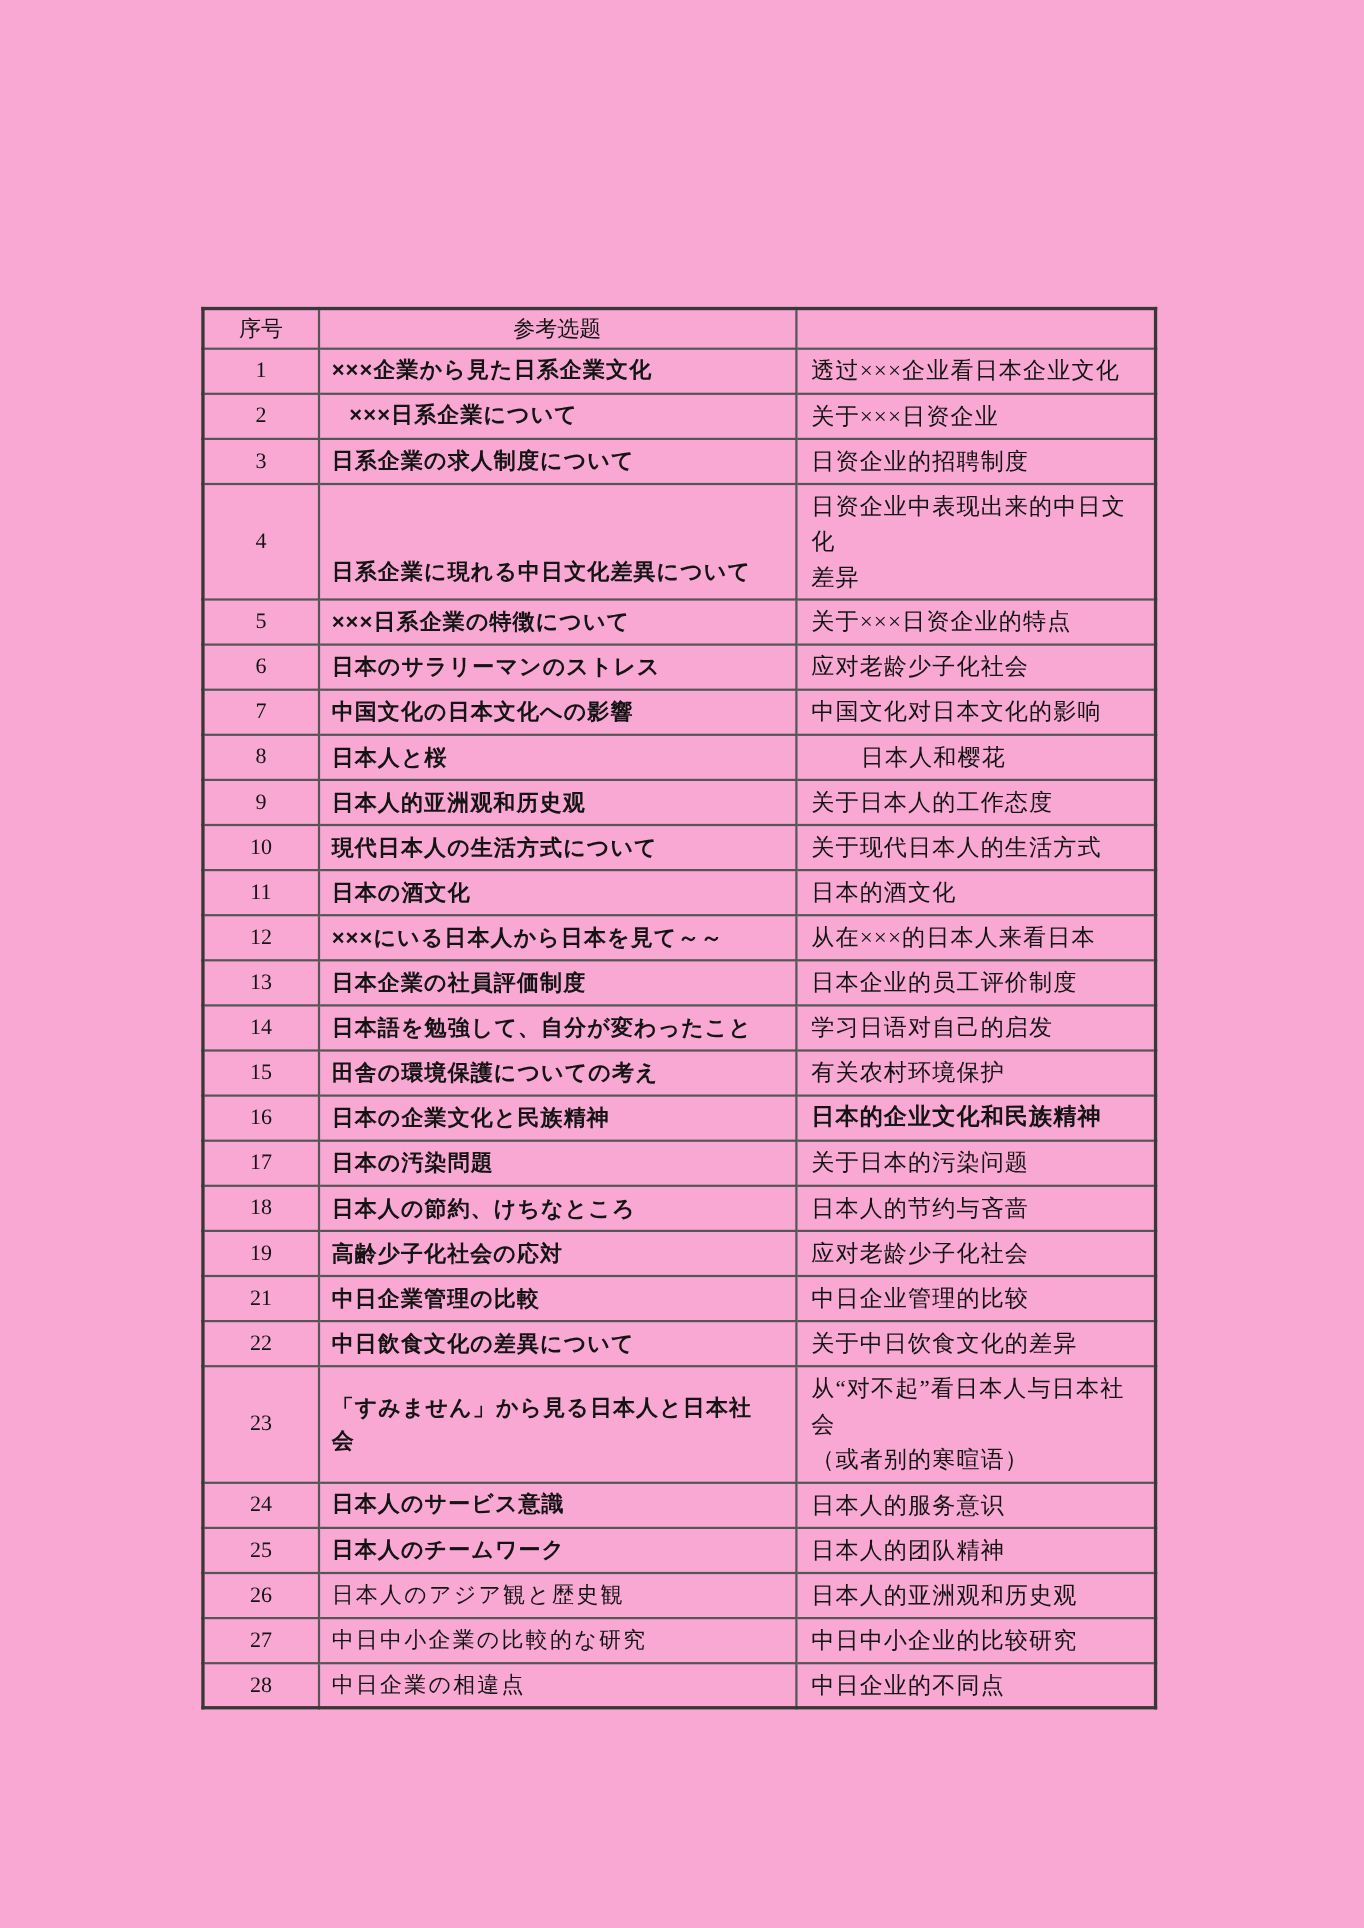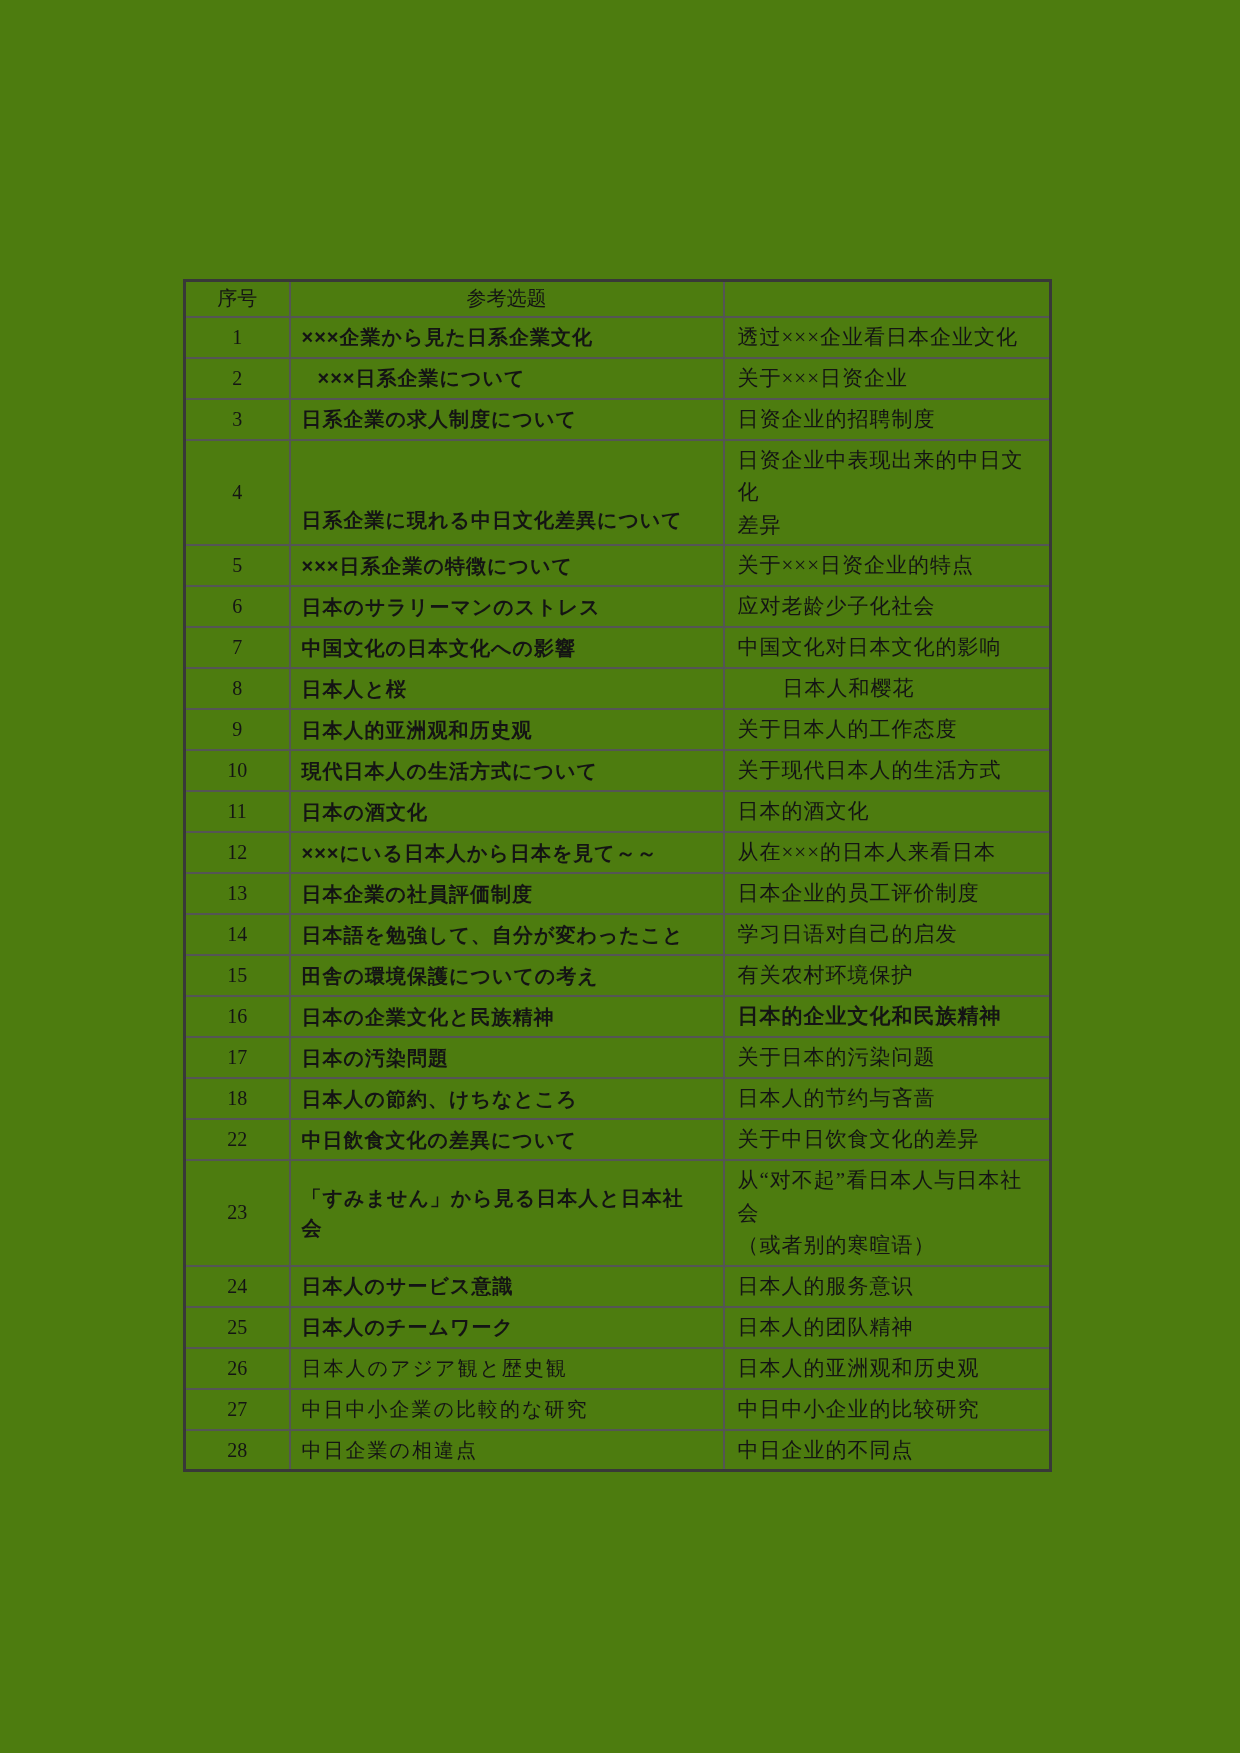--- a/index.html
+++ b/index.html
@@ -4,21 +4,21 @@
 <style>
   html, body {
     margin: 0;
     padding: 0;
     background: #ffffff;
   }
   .page {
     position: relative;
     width: 1240px;
     height: 1753px;
-    background: #4d7c0f;
+    background: #f9a8d4;
     overflow: hidden;
   }
   table.topics {
     position: absolute;
     left: 183px;
     top: 279px;
     width: 866px;
     border-collapse: collapse;
     table-layout: fixed;
     border: 3px solid #383838;
@@ -188,20 +188,30 @@
     <td class="num">17</td>
     <td class="jp">日本の汚染問題</td>
     <td class="cn">关于日本的污染问题</td>
   </tr>
         <tr class="r-normal">
     <td class="num">18</td>
     <td class="jp">日本人の節約、けちなところ</td>
     <td class="cn">日本人的节约与吝啬</td>
   </tr>
         <tr class="r-normal">
+    <td class="num">19</td>
+    <td class="jp">高齢少子化社会の応対</td>
+    <td class="cn">应对老龄少子化社会</td>
+  </tr>
+        <tr class="r-normal">
+    <td class="num">21</td>
+    <td class="jp">中日企業管理の比較</td>
+    <td class="cn">中日企业管理的比较</td>
+  </tr>
+        <tr class="r-normal">
     <td class="num">22</td>
     <td class="jp">中日飲食文化の差異について</td>
     <td class="cn">关于中日饮食文化的差异</td>
   </tr>
         <tr class="r-tall">
     <td class="num">23</td>
     <td class="jp">「すみません」から見る日本人と日本社
 会</td>
     <td class="cn">从“对不起”看日本人与日本社会
 （或者别的寒暄语）</td>

